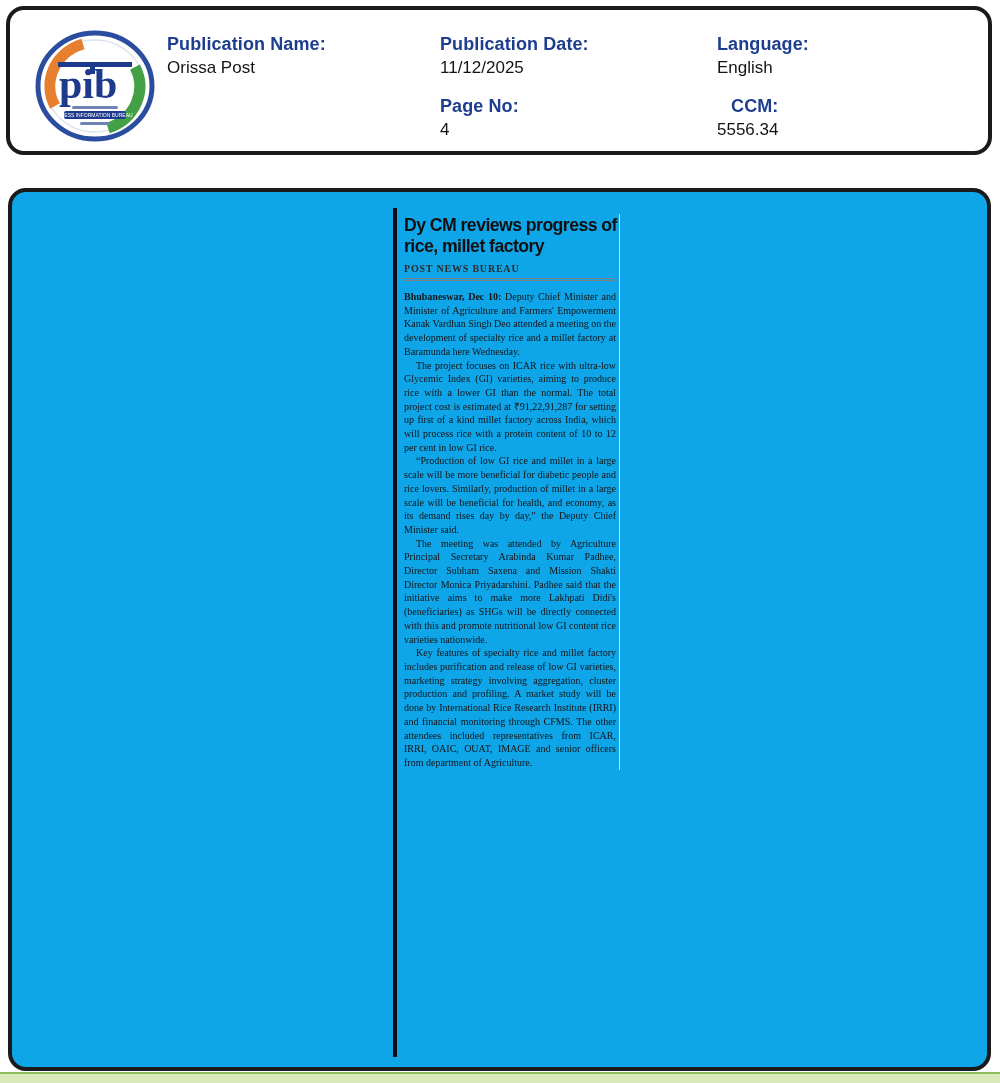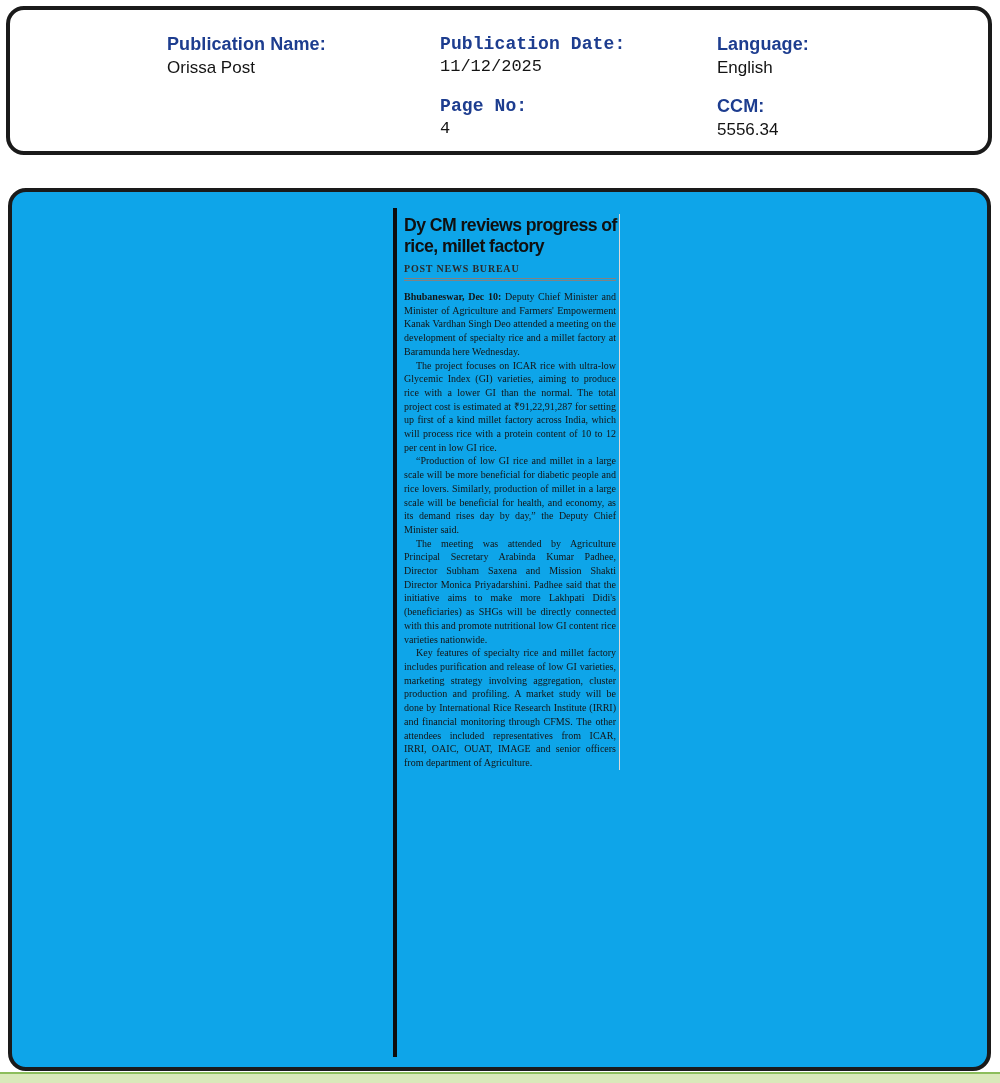--- a/index.html
+++ b/index.html
@@ -14,25 +14,26 @@
   .header-card {
     position:absolute; left:6px; top:6px; width:986px; height:149px;
     background:#ffffff; border:4px solid #1a1a1a; border-radius:18px;
   }
   .logo-wrap { position:absolute; left:24px; top:20px; width:122px; height:112px; }
   .fields { position:absolute; left:0; top:0; width:100%; height:100%; }
   .field { position:absolute; }
   .field .label {
     display:block; font-size:18px; font-weight:bold; color:#1d3d8f;
     letter-spacing:0.1px;
+    text-align:right;
   }
   .field .value {
     display:block; font-size:17px; color:#141414; margin-top:3px;
   }
-  .f-c1 { left:157px; } .f-c2 { left:430px;font-family:Liberation Mono, monospace; } .f-c3 { left:707px; }
+  .f-c1 { left:157px; } .f-c2 { left:430px; } .f-c3 { left:707px; }
   .f-r1 { top:24px; }   .f-r2 { top:86px; }
 
   
   .main-card {
     position:absolute; left:8px; top:188px; width:983px; height:883px;
     background:#0ea5e9; border:4px solid #1a1a1a; border-radius:18px;
   }
   .col-rule {
     position:absolute; left:381px; top:16px; width:4px; height:849px;
     background:#0d0d0d;
@@ -69,20 +70,35 @@
     background:#d9e9ba; border-top:2px solid #8cbd5c;
   }
 </style>
 </head>
 <body>
 
 <div class="page">
 
   <div class="header-card">
 
+    <div class="logo-wrap">
+      <svg width="122" height="112" viewBox="0 0 122 112">
+        <ellipse cx="61" cy="56" rx="57" ry="53" fill="#ffffff" stroke="#2b4da0" stroke-width="5"></ellipse>
+        <ellipse cx="61" cy="56" rx="49" ry="46" fill="none" stroke="#dde3ee" stroke-width="1.5"></ellipse>
+        <path d="M 21,76 A 47,44 0 0 1 49,14" fill="none" stroke="#e87f2e" stroke-width="11"></path>
+        <path d="M 101,37 A 47,44 0 0 1 74,98" fill="none" stroke="#43a045" stroke-width="11"></path>
+        <rect x="24" y="32" width="74" height="5" fill="#1d3a8c"></rect>
+        <rect x="56" y="32" width="5" height="12" fill="#1d3a8c"></rect>
+        <text x="25" y="68" font-family="Liberation Serif, serif" font-size="42" font-weight="bold" fill="#1d3a8c">pib</text>
+        <rect x="38" y="76" width="46" height="3" rx="1.5" fill="#7083b5"></rect>
+        <rect x="30" y="81" width="62" height="8" rx="2" fill="#1d3a8c"></rect>
+        <text x="61" y="87" text-anchor="middle" font-family="Liberation Sans, sans-serif" font-size="5" fill="#ffffff">PRESS INFORMATION BUREAU</text>
+        <rect x="46" y="92" width="30" height="3" rx="1.5" fill="#7083b5"></rect>
+      </svg>
+    </div>
 
     <div class="fields">
       <div class="field f-c1 f-r1">
         <span class="label">Publication Name:</span>
         <span class="value">Orissa Post</span>
       </div>
       <div class="field f-c2 f-r1">
         <span class="label">Publication Date:</span>
         <span class="value">11/12/2025</span>
       </div>

